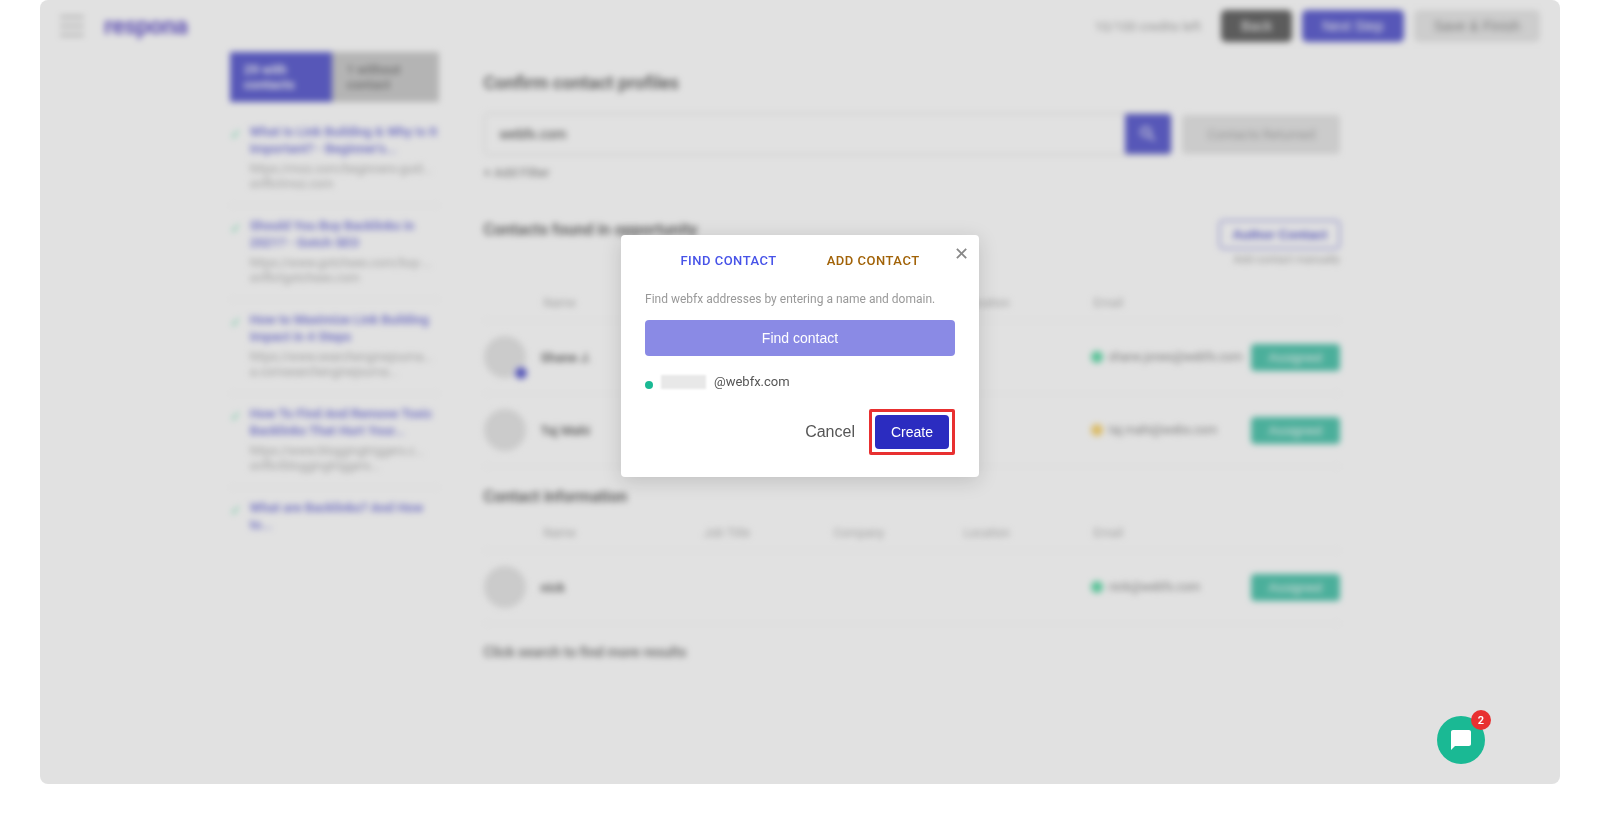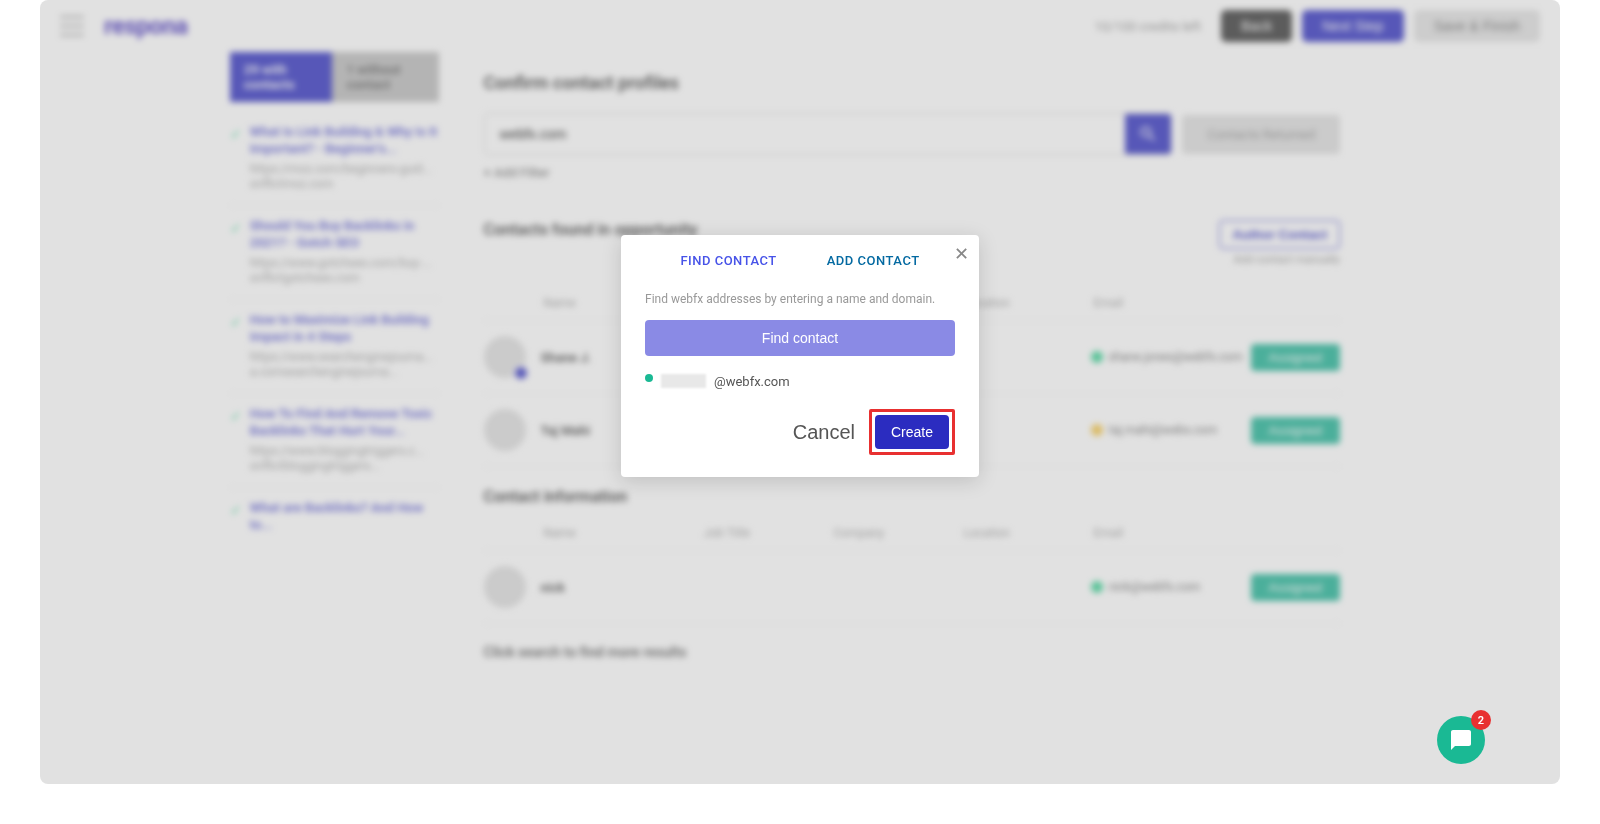--- a/index.html
+++ b/index.html
@@ -267,21 +267,21 @@
       margin-bottom: 16px;
     }
     .modal-tab {
       font-size: 13px;
       font-weight: 500;
       letter-spacing: 0.5px;
       padding-bottom: 8px;
       cursor: pointer;
     }
     .modal-tab.active { color: #4753e8; }
-    .modal-tab.inactive { color: #0369a1; }
+    .modal-tab.inactive { color: #a16207; }
     .modal-desc {
       font-size: 12px;
       color: #999;
       margin-bottom: 14px;
     }
     .modal-fields {
       display: flex;
       gap: 20px;
       margin-bottom: 16px;
     }
@@ -304,21 +304,21 @@
       color: #fff;
       border: none;
       padding: 10px;
       border-radius: 4px;
       font-size: 14px;
       cursor: pointer;
       margin-bottom: 18px;
     }
     .result-row {
       display: flex;
-      align-items: flex-start;
+      align-items: flex-end;
       gap: 8px;
       margin-bottom: 20px;
     }
     .result-dot {
       width: 8px;
       height: 8px;
       border-radius: 50%;
       background: #1ab994;
     }
     .result-blur {
@@ -331,21 +331,21 @@
     .modal-actions {
       display: flex;
       justify-content: flex-end;
       align-items: center;
       gap: 14px;
     }
     .btn-cancel {
       background: none;
       border: none;
       color: #555;
-      font-size: 20px;
+      font-size: 16px;
       cursor: pointer;
     }
     .create-highlight {
       border: 3px solid #e83030;
       padding: 3px;
       border-radius: 2px;
     }
     .btn-create {
       background: #2b2cc0;
       color: #fff;

